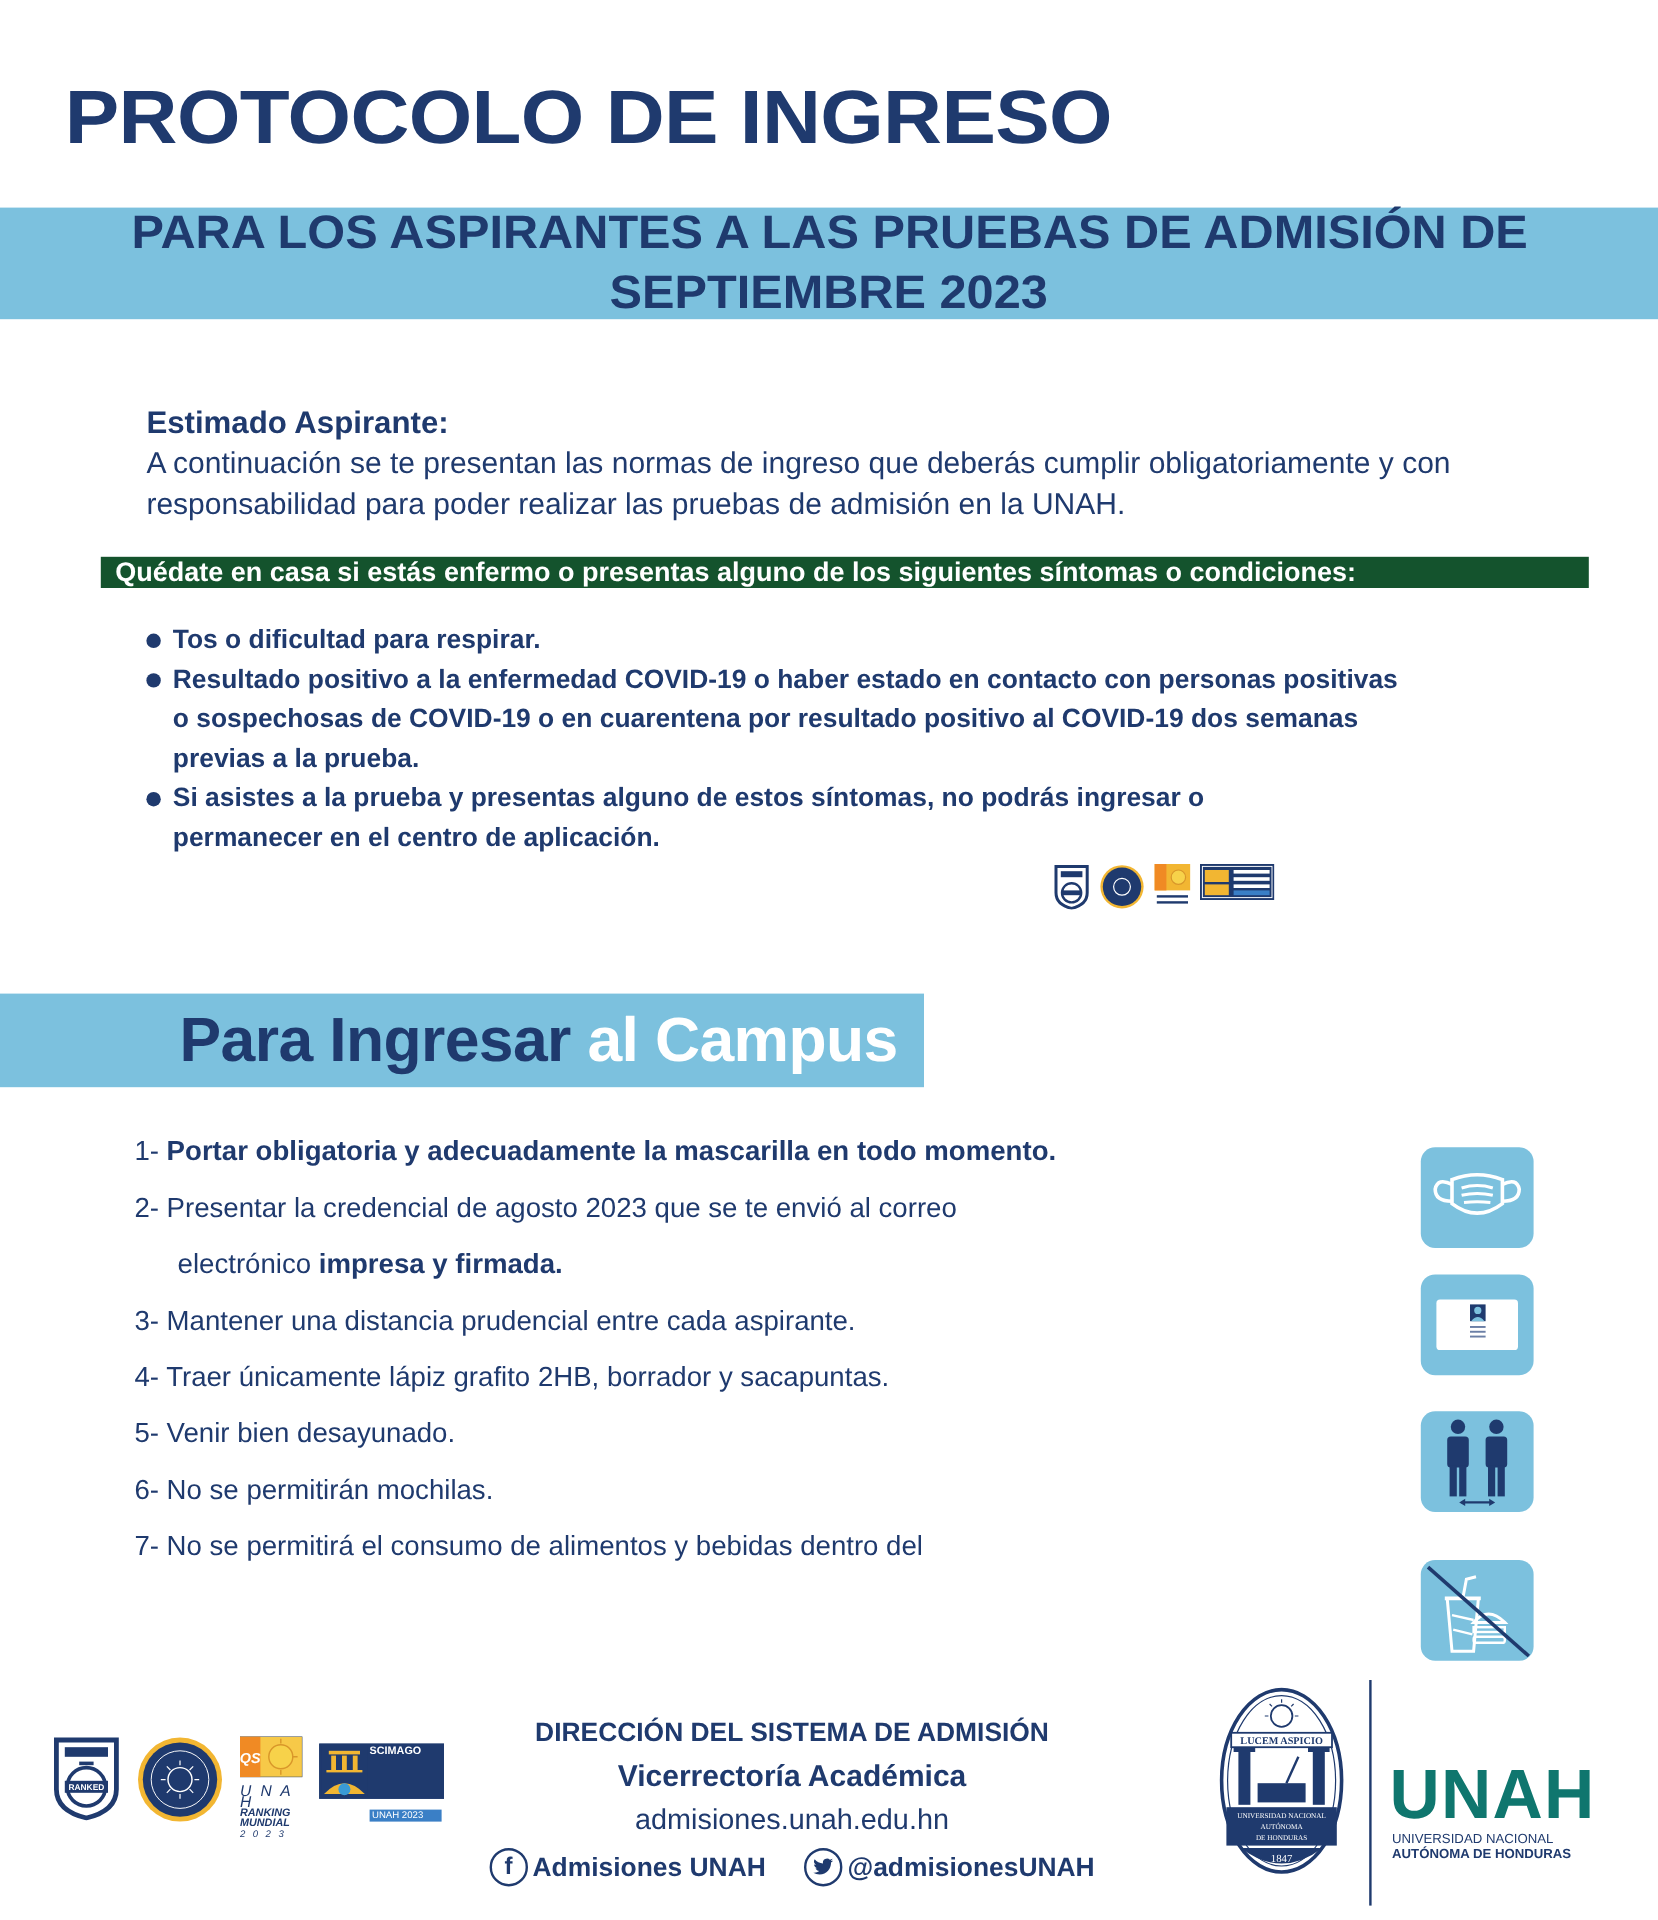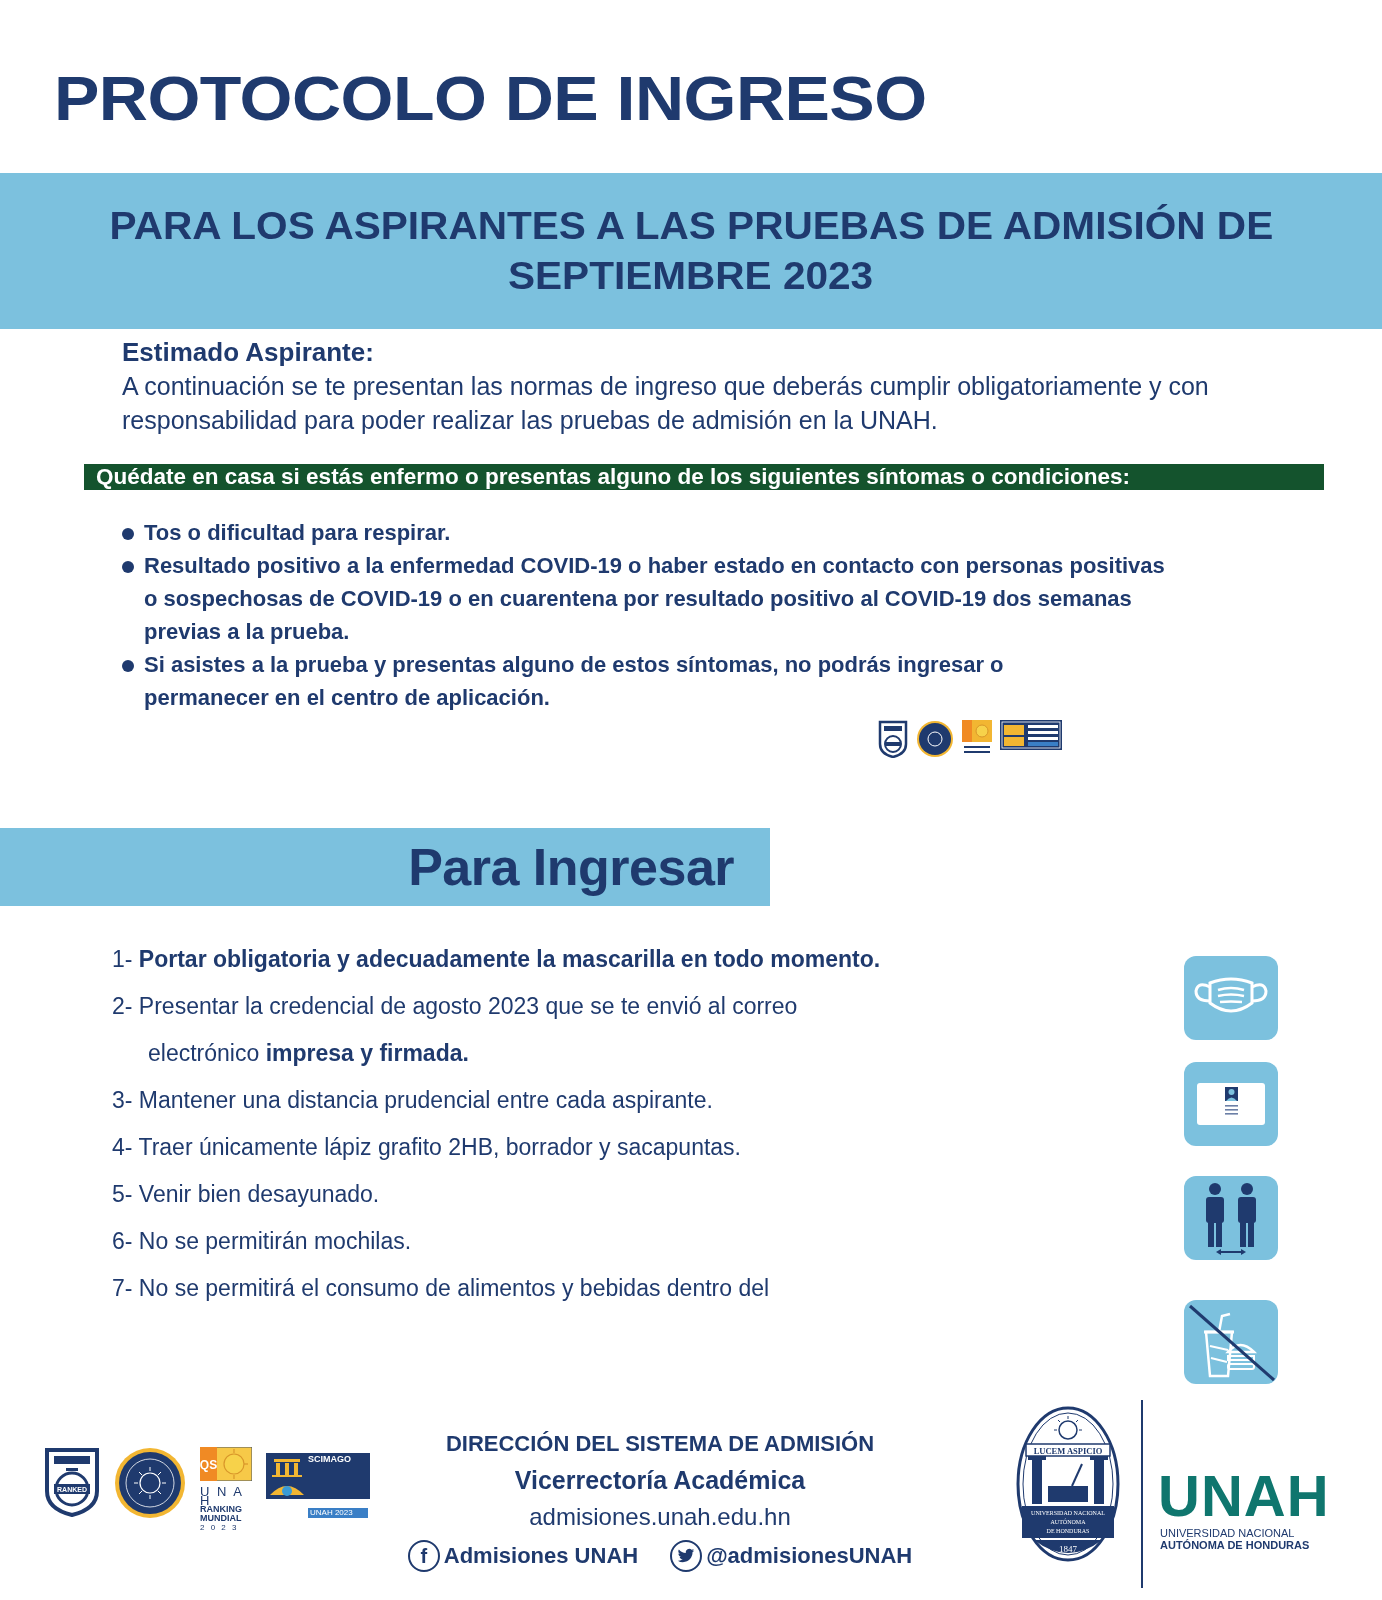--- a/index.html
+++ b/index.html
@@ -6,21 +6,21 @@
   html, body { width: 1382px; height: 1600px; background: #ffffff; overflow: hidden; }
   body { font-family: "Liberation Sans", "DejaVu Sans", sans-serif; color: #1f3a6e; position: relative; }
 
   .main-title {
     position: absolute; left: 54px; top: 62px;
     font-size: 63px; font-weight: 700; color: #1f3a6e; letter-spacing: -0.5px;
     transform: scaleX(1.08); transform-origin: left center;
   }
 
   .subtitle-band {
-    position: absolute; left: 0; top: 173px; width: 1382px; height: 156px;
+    position: absolute; left: 0; top: 173px; width: 1382px; height: 93px;
     background: #7cc1de;
     display: flex; flex-direction: column; align-items: center; justify-content: center;
   }
   .subtitle-band .line { font-size: 39px; font-weight: 700; color: #1f3a6e; line-height: 50px; transform: scaleX(1.04); }
 
   .greeting { position: absolute; left: 122px; top: 335px; width: 1240px; }
   .greeting .salute { font-size: 26px; font-weight: 700; color: #1f3a6e; line-height: 34px; }
   .greeting .body { font-size: 25px; color: #1f3a6e; line-height: 34px; }
 
   .stay-home-bar {
@@ -119,20 +119,21 @@
     <rect x="28" y="5" width="30" height="3" fill="#fff"></rect>
     <rect x="28" y="11" width="30" height="3" fill="#fff"></rect>
     <rect x="28" y="17" width="30" height="3" fill="#fff"></rect>
     <rect x="28" y="22" width="30" height="4" fill="#3a7fc6"></rect>
   </svg>
 </div>
 
 <div class="campus-band">
   <span class="t dark">Para Ingresar</span>
   <span class="t">&nbsp;</span>
+  <span class="t light">al Campus</span>
 </div>
 
 <ul class="rules">
   <li><span>1-</span> <b>Portar obligatoria y adecuadamente la mascarilla en todo momento.</b></li>
   <li><span>2-</span> <span>Presentar la credencial de agosto 2023 que se te envió al correo</span><span class="cont"><span>electrónico </span><b>impresa y firmada.</b></span></li>
   <li><span>3-</span> <span>Mantener una distancia prudencial entre cada aspirante.</span></li>
   <li><span>4-</span> <span>Traer únicamente lápiz grafito 2HB, borrador y sacapuntas.</span></li>
   <li><span>5-</span> <span>Venir bien desayunado.</span></li>
   <li><span>6-</span> <span>No se permitirán mochilas.</span></li>
   <li><span>7-</span> <span>No se permitirá el consumo de alimentos y bebidas dentro del</span></li>
@@ -205,21 +206,21 @@
       <line x1="36" y1="20" x2="36" y2="24"></line>
         <line x1="36" y1="48" x2="36" y2="52"></line>
       <line x1="20" y1="36" x2="24" y2="36"></line>
         <line x1="48" y1="36" x2="52" y2="36"></line>
       <line x1="25" y1="25" x2="28" y2="28"></line>
         <line x1="44" y1="44" x2="47" y2="47"></line>
       <line x1="47" y1="25" x2="44" y2="28"></line>
         <line x1="25" y1="47" x2="28" y2="44"></line>
     </g>
   </svg>
-  <div style="width:52px;">
+  <div style="width:52px;font-style:italic;">
     <svg width="52" height="34" viewBox="0 0 52 34">
       <rect x="0" y="0" width="52" height="34" fill="#f7c948" stroke="#1f3a6e" stroke-width="0.8"></rect>
       <rect x="0" y="0" width="17" height="34" fill="#f08a24"></rect>
       <text x="8.5" y="22" font-size="12" fill="#fff" text-anchor="middle" font-family="Liberation Sans, sans-serif" font-weight="700">QS</text>
       <circle cx="34" cy="17" r="10" fill="#f7d24a" stroke="#d9972a" stroke-width="1.2"></circle>
       <g stroke="#d9972a" stroke-width="1.2">
           <line x1="34" y1="2" x2="34" y2="6"></line>
           <line x1="48" y1="17" x2="44" y2="17"></line>
           <line x1="34" y1="32" x2="34" y2="28"></line>
         </g>

